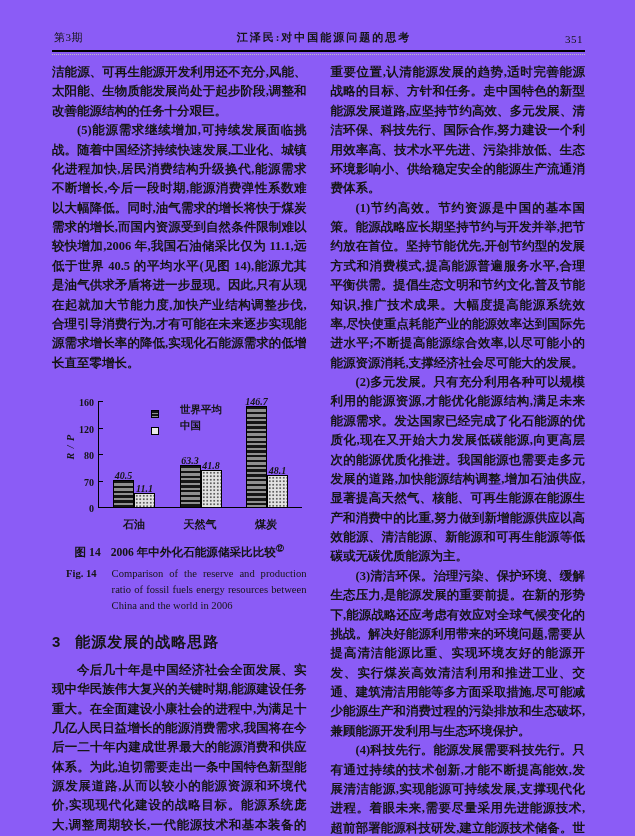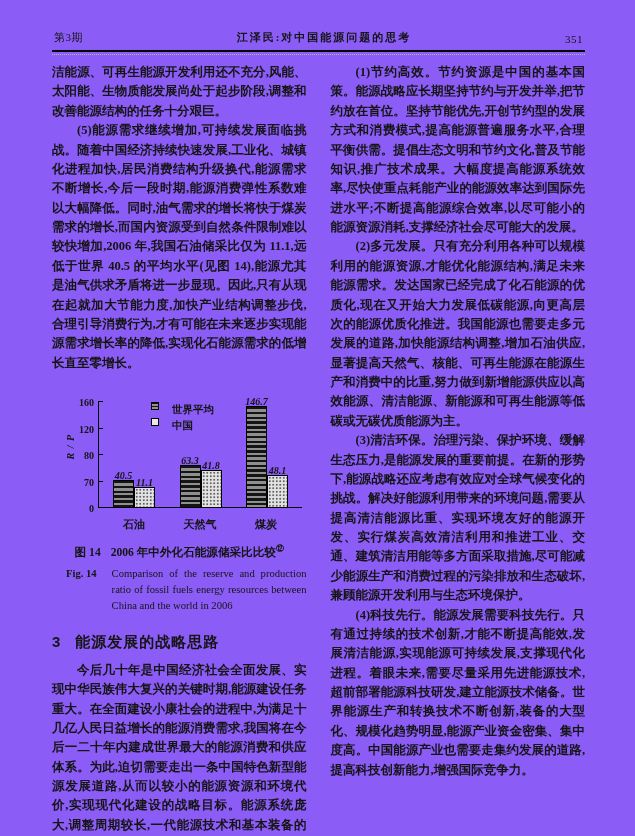--- a/index.html
+++ b/index.html
@@ -39,21 +39,21 @@
   .bar{width:21px;position:relative;box-sizing:border-box;border:1px solid #000;border-bottom:none;}
   .bar.s0{background:repeating-linear-gradient(180deg,#141414 0 2.4px,#8f8f8f 2.4px 4.8px);}
   .bar.s1{background-color:#e3e3e3;
           background-image:radial-gradient(#5f5f5f .7px,transparent .85px);
           background-size:3.5px 3.5px;}
   .bar .bv{position:absolute;top:-13px;left:50%;transform:translateX(-50%);
            font-size:10px;font-weight:700;white-space:nowrap;font-style:italic;}
   .cats{display:flex;justify-content:space-between;padding:0 14px;margin-top:8px;}
   .cats span{width:44px;text-align:center;font-size:11px;font-weight:700;}
   .legend{position:absolute;top:1px;left:52px;font-size:10.5px;font-weight:600;line-height:1.55;}
-  .legend .li{display:flex;align-items:flex-start;gap:13px;}
+  .legend .li{display:flex;align-items:flex-end;gap:21px;}
   .sw{width:8px;height:8px;display:inline-block;border:1px solid #000;box-sizing:border-box;}
   .sw.s0{background:repeating-linear-gradient(180deg,#141414 0 1.5px,#8f8f8f 1.5px 3px);}
   .sw.s1{background-color:#e9e9e9;}
   .cap-cn{text-align:center;font-weight:700;font-size:11.6px;margin-top:10px;}
   .cap-cn .gap{display:inline-block;width:10px;}
   .cap-cn sup{font-size:8px;}
   .cap-en{display:flex;font-size:10.6px;font-weight:400;margin-top:4px;padding-left:14px;line-height:1.5;}
   .cap-en .fl{white-space:nowrap;margin-right:15px;font-weight:600;}
   .cap-en .ft{flex:1;text-align:justify;}
 </style>
@@ -77,21 +77,21 @@
 
       <figure class="fig">
         <div class="chart">
           <div class="ylab">R / P</div>
           <div class="plot">
             <div class="bars-row">
                 <div class="group">
                   <div class="bar s0" style="height: 26.8312px;">
                     <span class="bv">40.5</span>
                   </div>
-                  <div class="bar s1" style="height: 20px;">
+                  <div class="bar s1" style="height: 14px;">
                     <span class="bv">11.1</span>
                   </div>
                 </div>
                 <div class="group">
                   <div class="bar s0" style="height: 41.9363px;">
                     <span class="bv">63.3</span>
                   </div>
                   <div class="bar s1" style="height: 37px;">
                     <span class="bv">41.8</span>
                   </div>
@@ -154,20 +154,21 @@
       </figure>
 
       <h2 class="sec">
         <span class="num">3</span><span>能源发展的战略思路</span>
       </h2>
       <p>今后几十年是中国经济社会全面发展、实现中华民族伟大复兴的关键时期,能源建设任务重大。在全面建设小康社会的进程中,为满足十几亿人民日益增长的能源消费需求,我国将在今后一二十年内建成世界最大的能源消费和供应体系。为此,迫切需要走出一条中国特色新型能源发展道路,从而以较小的能源资源和环境代价,实现现代化建设的战略目标。能源系统庞大,调整周期较长,一代能源技术和基本装备的更新往往需要几十年时间,这就要求能源发展有长期的战略考虑,寻求最优或较优的发展路径。</p>
 
     </div>
 
     <div class="col">
+      <p class="ni">重要位置,认清能源发展的趋势,适时完善能源战略的目标、方针和任务。走中国特色的新型能源发展道路,应坚持节约高效、多元发展、清洁环保、科技先行、国际合作,努力建设一个利用效率高、技术水平先进、污染排放低、生态环境影响小、供给稳定安全的能源生产流通消费体系。</p>
       <p>(1)节约高效。节约资源是中国的基本国策。能源战略应长期坚持节约与开发并举,把节约放在首位。坚持节能优先,开创节约型的发展方式和消费模式,提高能源普遍服务水平,合理平衡供需。提倡生态文明和节约文化,普及节能知识,推广技术成果。大幅度提高能源系统效率,尽快使重点耗能产业的能源效率达到国际先进水平;不断提高能源综合效率,以尽可能小的能源资源消耗,支撑经济社会尽可能大的发展。</p>
       <p>(2)多元发展。只有充分利用各种可以规模利用的能源资源,才能优化能源结构,满足未来能源需求。发达国家已经完成了化石能源的优质化,现在又开始大力发展低碳能源,向更高层次的能源优质化推进。我国能源也需要走多元发展的道路,加快能源结构调整,增加石油供应,显著提高天然气、核能、可再生能源在能源生产和消费中的比重,努力做到新增能源供应以高效能源、清洁能源、新能源和可再生能源等低碳或无碳优质能源为主。</p>
       <p>(3)清洁环保。治理污染、保护环境、缓解生态压力,是能源发展的重要前提。在新的形势下,能源战略还应考虑有效应对全球气候变化的挑战。解决好能源利用带来的环境问题,需要从提高清洁能源比重、实现环境友好的能源开发、实行煤炭高效清洁利用和推进工业、交通、建筑清洁用能等多方面采取措施,尽可能减少能源生产和消费过程的污染排放和生态破坏,兼顾能源开发利用与生态环境保护。</p>
       <p>(4)科技先行。能源发展需要科技先行。只有通过持续的技术创新,才能不断提高能效,发展清洁能源,实现能源可持续发展,支撑现代化进程。着眼未来,需要尽量采用先进能源技术,超前部署能源科技研发,建立能源技术储备。世界能源生产和转换技术不断创新,装备的大型化、规模化趋势明显,能源产业资金密集、集中度高。中国能源产业也需要走集约发展的道路,提高科技创新能力,增强国际竞争力。</p>
 
     </div>
 
   </div>
 </div>
 

